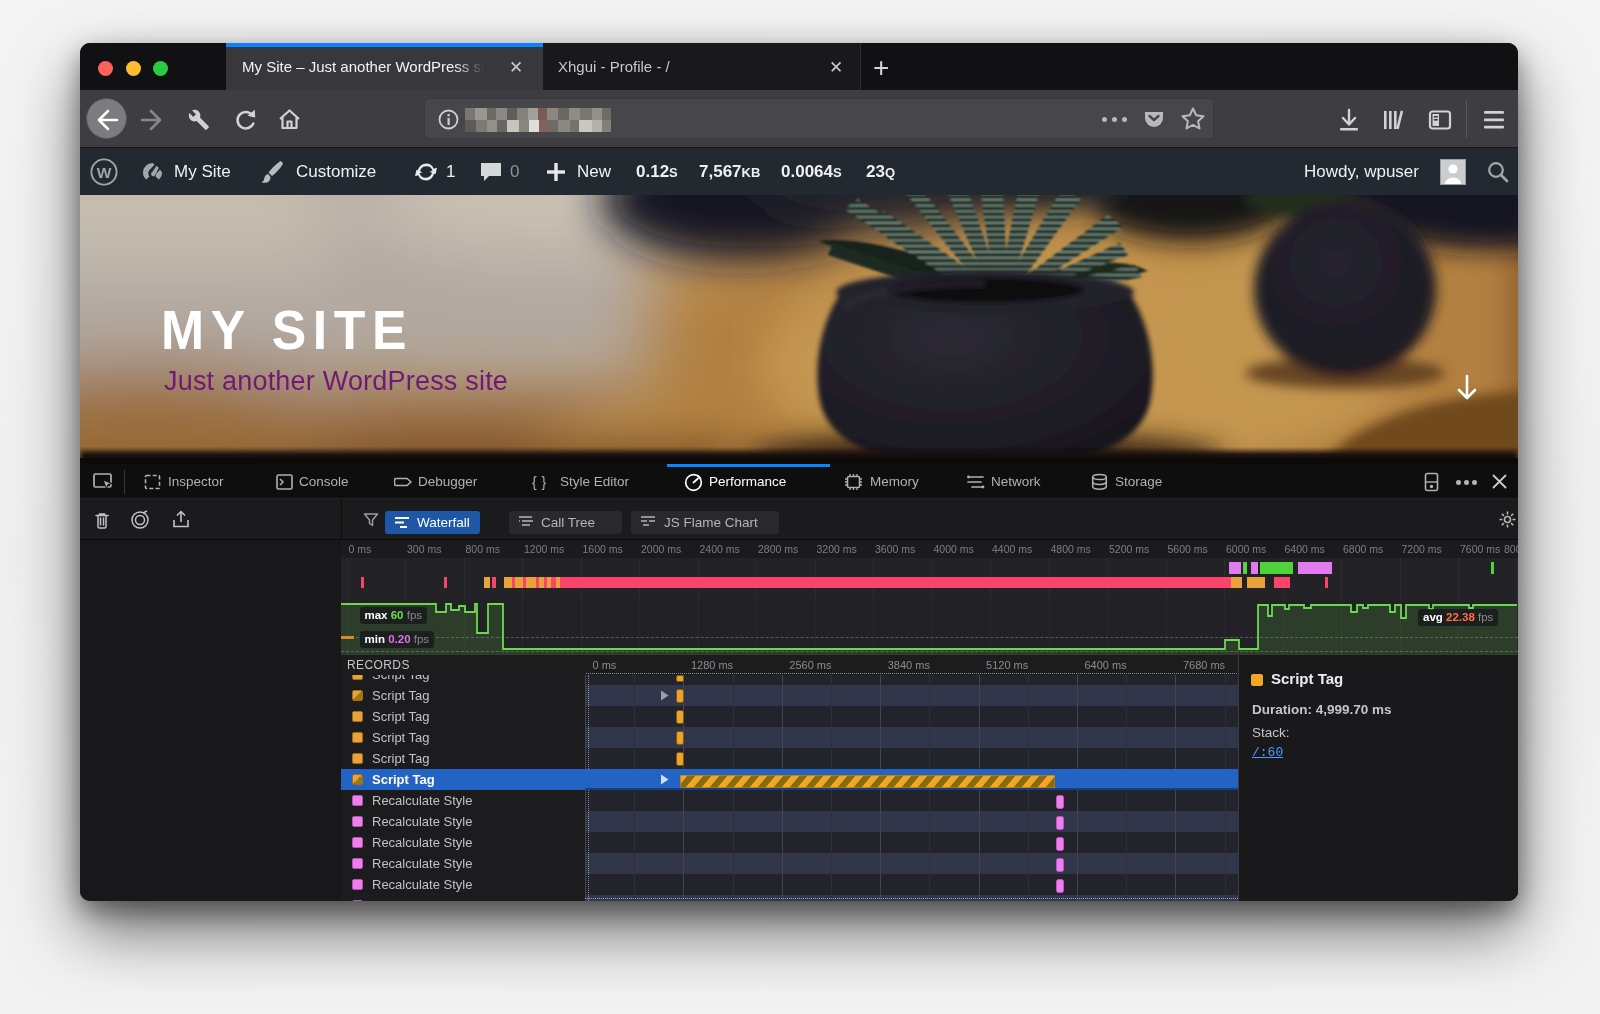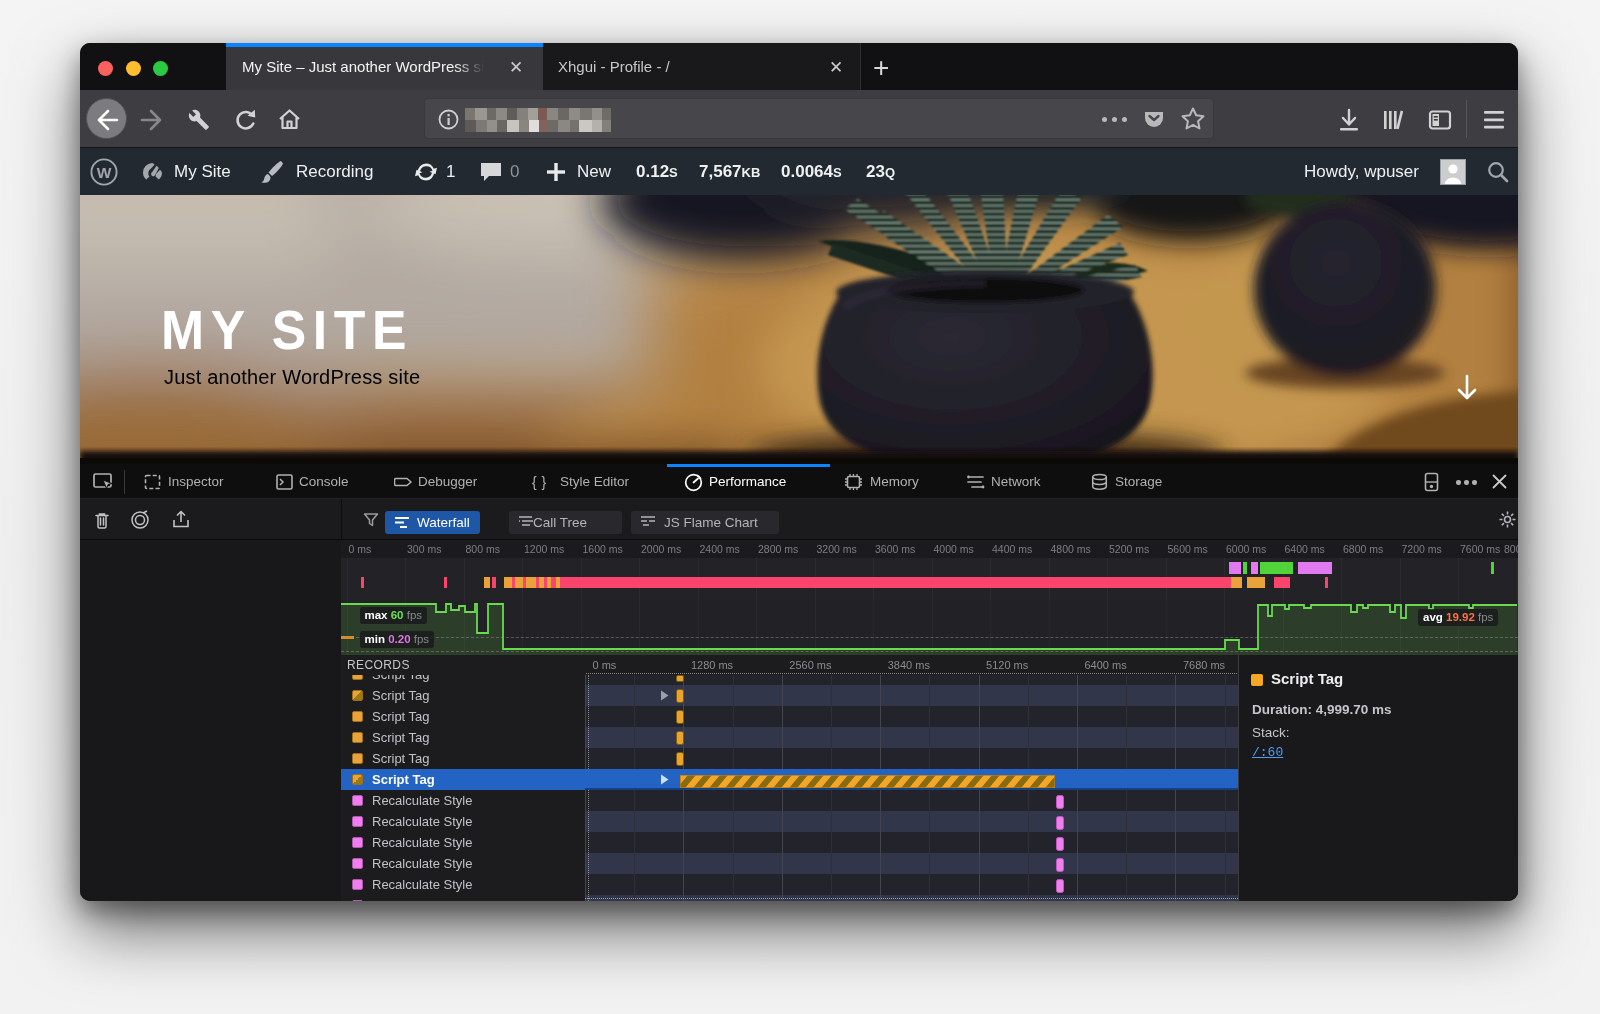--- a/index.html
+++ b/index.html
@@ -23,21 +23,21 @@
 .backcircle { position:absolute; left:6px; top:8px; width:41px; height:41px; border-radius:50%; background:#7c7c80; border:1px solid #545457; }
 .urlbar { position:absolute; left:344px; top:8px; width:790px; height:41px; background:#47474b; border-radius:4px; border:1px solid #39393d; }
 
 
 .adminbar { position:absolute; left:0; top:105px; width:100%; height:47px; background:#222930; color:#eef0f1; }
 .ab { position:absolute; top:0; height:47px; line-height:47px; font-size:17px; white-space:nowrap; }
 
 
 .hero { position:absolute; left:0; top:152px; width:1438px; height:269px; background:#a98; overflow:hidden; }
 .hero h1 { position:absolute; left:81px; top:103px; font-size:55px; font-weight:bold; color:#fff; letter-spacing:7px; transform:scaleX(0.94); transform-origin:0 0; }
-.hero h2 { position:absolute; left:84px; top:171px; font-size:20px; font-weight:400; color:#000000; letter-spacing:0.2px; }
+.hero h2 { position:absolute; left:84px; top:171px; font-size:27px; font-weight:400; color:#701a75; letter-spacing:0.2px; }
 
 
 .devtools { position:absolute; left:0; top:421px; width:1438px; height:437px; background:#18181b; }
 .dt-tabs { position:absolute; left:0; top:0; width:100%; height:35px; background:#0e0e0f; border-bottom:1px solid #232327; }
 .dt-item { position:absolute; top:0; height:35px; line-height:36px; font-size:13.5px; color:#b1b1b3; white-space:nowrap; }
 .dt-row2 { position:absolute; left:0; top:35px; width:100%; height:41px; background:#1b1b1e; border-bottom:1px solid #0c0c0d; }
 .btn { position:absolute; top:12px; height:23px; line-height:23px; border-radius:3px; font-size:13.5px; color:#b5b5b8; background:#29292d; }
 .btn.active { background:#1d57a5; color:#fff; }
 
 .sidebar { position:absolute; left:0; top:76px; width:261px; height:361px; background:#141417; border-right:1px solid #000; }
@@ -175,21 +175,21 @@
     <svg class="abs" style="left:60px;top:12px" width="25" height="25" viewBox="0 0 25 25">
         <path d="M12.5 3 A 9.5 9.5 0 0 0 3 12.5 A 9.5 9.5 0 0 0 6.2 19.6 L 9.5 16.5 A 5.2 5.2 0 0 1 11 8.5 L 14.5 4.8 A 9.5 9.5 0 0 0 12.5 3 Z" fill="#a2a7ab"></path>
         <path d="M16.5 5.8 L 12.3 12.1 A 2.2 2.2 0 1 0 15.4 14.6 L 18.8 8 A 9.5 9.5 0 0 0 16.5 5.8 Z" fill="#a2a7ab"></path>
         <path d="M20 9.8 L 15.8 14.2 A 5.2 5.2 0 0 1 15.5 16.5 L 18.8 19.6 A 9.5 9.5 0 0 0 22 12.5 A 9.5 9.5 0 0 0 20 9.8 Z" fill="#a2a7ab"></path>
       </svg>
     <div class="ab" style="left:94px;font-weight:500">My Site</div>
     <svg class="abs" style="left:180px;top:11px" width="26" height="26" viewBox="0 0 26 26">
         <path d="M21 2 c-3 1-9.5 7.5-12.5 11.5 l3.5 3.5 c4-3 10-9.5 11-12.5 z" fill="#b8bcc0"></path>
         <path d="M8 15 c-2 0.5-3.5 2-4 5.5 -0.3 1.6-1.4 2.3-2.5 2.7 1.8 1 5.5 1 7.5-1 1.5-1.5 1.8-3.5 1-5 z" fill="#b8bcc0"></path>
       </svg>
-    <div class="ab" style="left:216px;font-weight:500">Recording</div>
+    <div class="ab" style="left:216px;font-weight:500">Customize</div>
     <svg class="abs" style="left:333px;top:11px" width="26" height="26" viewBox="0 0 26 26">
         <path d="M13 4.5 a8.5 8.5 0 0 1 7.8 5.2 l3.2-1 -1.5 6.5 -6-2.5 3-1 a6.5 6.5 0 0 0 -12.6 1.3 h-2.1 a8.5 8.5 0 0 1 8.2 -8.5 z" fill="#e8eaeb"></path>
         <path d="M13 21.5 a8.5 8.5 0 0 1 -7.8 -5.2 l-3.2 1 1.5-6.5 6 2.5 -3 1 a6.5 6.5 0 0 0 12.6 -1.3 h2.1 a8.5 8.5 0 0 1 -8.2 8.5 z" fill="#e8eaeb"></path>
       </svg>
     <div class="ab" style="left:366px;font-weight:500">1</div>
     <svg class="abs" style="left:399px;top:12px" width="24" height="24" viewBox="0 0 24 24">
         <path d="M2 3 h20 v13 h-12 l-5 5 v-5 h-3 z" fill="#d5d7d9"></path>
       </svg>
     <div class="ab" style="left:430px;color:#8e9397;font-weight:500">0</div>
     <svg class="abs" style="left:465px;top:13px" width="22" height="22" viewBox="0 0 22 22">
@@ -397,21 +397,21 @@
       <div class="btn active" style="left:305px;width:95px">
         <svg class="abs" style="left:9px;top:5px" width="16" height="13" viewBox="0 0 16 13">
             <path d="M1 2 h14 M1 6.5 h9 M6 11 h7" stroke="#fff" stroke-width="1.8"></path>
           </svg>
         <span style="margin-left:32px">Waterfall</span>
       </div>
       <div class="btn" style="left:429px;width:113px">
         <svg class="abs" style="left:9px;top:4px" width="16" height="14" viewBox="0 0 16 14">
             <path d="M1 2 h13 M4 6 h11 M1 6 h1 M4 10 h8" stroke="#b5b5b8" stroke-width="1.7"></path>
           </svg>
-        <span style="margin-left:24px">Call Tree</span>
+        <span style="margin-left:32px">Call Tree</span>
       </div>
       <div class="btn" style="left:551px;width:148px">
         <svg class="abs" style="left:9px;top:4px" width="17" height="14" viewBox="0 0 17 14">
             <path d="M1 2 h14 M1 6 h6 M9 6 h6 M3 10 h6" stroke="#b5b5b8" stroke-width="1.7"></path>
           </svg>
         <span style="margin-left:33px">JS Flame Chart</span>
       </div>
       <svg class="abs" style="left:1418px;top:11px" width="19" height="19" viewBox="0 0 19 19">
           <circle cx="9.5" cy="9.5" r="3" stroke="#b5b5b8" stroke-width="1.6" fill="none"></circle>
           <path d="M9.5 1.5 v3 M9.5 14.5 v3 M1.5 9.5 h3 M14.5 9.5 h3 M3.8 3.8 l2.1 2.1 M13.1 13.1 l2.1 2.1 M15.2 3.8 l-2.1 2.1 M5.9 13.1 l-2.1 2.1" stroke="#b5b5b8" stroke-width="1.6"></path>
@@ -511,21 +511,21 @@
         <div class="abs" style="left:0;top:37px;width:1177px;border-top:1px dashed rgba(255,255,255,0.25)"></div>
         <div class="abs" style="left:0;top:51px;width:1177px;border-top:1px dashed rgba(255,255,255,0.25)"></div>
         <svg class="abs" style="left:0;top:0" width="1177" height="55" viewBox="0 0 1177 55">
           <path d="M0,4 L95,4 L95,12 L105,12 L105,4 L110,4 L110,10 L118,10 L118,6 L124,6 L124,12 L134,12 L134,4 L136,4 L136,33 L147,33 L147,4 L162,4 L162,49 L884,49 L884,40 L898,40 L898,49 L917,49 L917,5 L927,5 L927,16 L931,16 L931,5 L944,5 L944,9 L948,9 L948,5 L963,5 L963,8 L970,8 L970,5 L1010,5 L1010,12 L1016,12 L1016,5 L1022,5 L1022,8 L1027,8 L1027,5 L1049,5 L1049,12 L1054,12 L1054,5 L1060,5 L1060,18 L1065,18 L1065,5 L1088,5 L1088,9 L1092,9 L1092,5 L1128,5 L1128,8 L1132,8 L1132,5 L1176,5 L1176,55 L0,55 Z" fill="rgba(95,200,65,0.17)"></path>
           <path d="M0,4 L95,4 L95,12 L105,12 L105,4 L110,4 L110,10 L118,10 L118,6 L124,6 L124,12 L134,12 L134,4 L136,4 L136,33 L147,33 L147,4 L162,4 L162,49 L884,49 L884,40 L898,40 L898,49 L917,49 L917,5 L927,5 L927,16 L931,16 L931,5 L944,5 L944,9 L948,9 L948,5 L963,5 L963,8 L970,8 L970,5 L1010,5 L1010,12 L1016,12 L1016,5 L1022,5 L1022,8 L1027,8 L1027,5 L1049,5 L1049,12 L1054,12 L1054,5 L1060,5 L1060,18 L1065,18 L1065,5 L1088,5 L1088,9 L1092,9 L1092,5 L1128,5 L1128,8 L1132,8 L1132,5 L1176,5" stroke="#69d94e" stroke-width="1.8" fill="none"></path>
         </svg>
         <div class="abs" style="left:0;top:3px;width:13px;height:2px;background:#69d94e"></div>
         <div class="abs" style="left:0;top:36px;width:13px;height:2.5px;background:#d78b28"></div>
         <div class="flabel" style="left:18.5px;top:7px">max <span style="color:#6fe052">60</span> <span class="u">fps</span></div>
         <div class="flabel" style="left:18.5px;top:31px">min <span style="color:#e173e8">0.20</span> <span class="u">fps</span></div>
-        <div class="flabel" style="left:1077px;top:9px">avg <span style="color:#ff7043">19.92</span> <span class="u">fps</span></div>
+        <div class="flabel" style="left:1077px;top:9px">avg <span style="color:#ff7043">22.38</span> <span class="u">fps</span></div>
       </div>
     <div class="recheader">
         <div class="abs" style="left:6px;top:3px;font-size:12px;color:#c6c6ca;letter-spacing:0.4px">RECORDS</div>
         <div class="rlab" style="left:251.5px;top:4px;font-size:11px;color:#8c8c90">0 ms</div>
         <div class="rlab" style="left:349.9px;top:4px;font-size:11px;color:#8c8c90">1280 ms</div>
         <div class="rlab" style="left:448.3px;top:4px;font-size:11px;color:#8c8c90">2560 ms</div>
         <div class="rlab" style="left:546.7px;top:4px;font-size:11px;color:#8c8c90">3840 ms</div>
         <div class="rlab" style="left:645.1px;top:4px;font-size:11px;color:#8c8c90">5120 ms</div>
         <div class="rlab" style="left:743.5px;top:4px;font-size:11px;color:#8c8c90">6400 ms</div>
         <div class="rlab" style="left:841.9px;top:4px;font-size:11px;color:#8c8c90">7680 ms</div>

